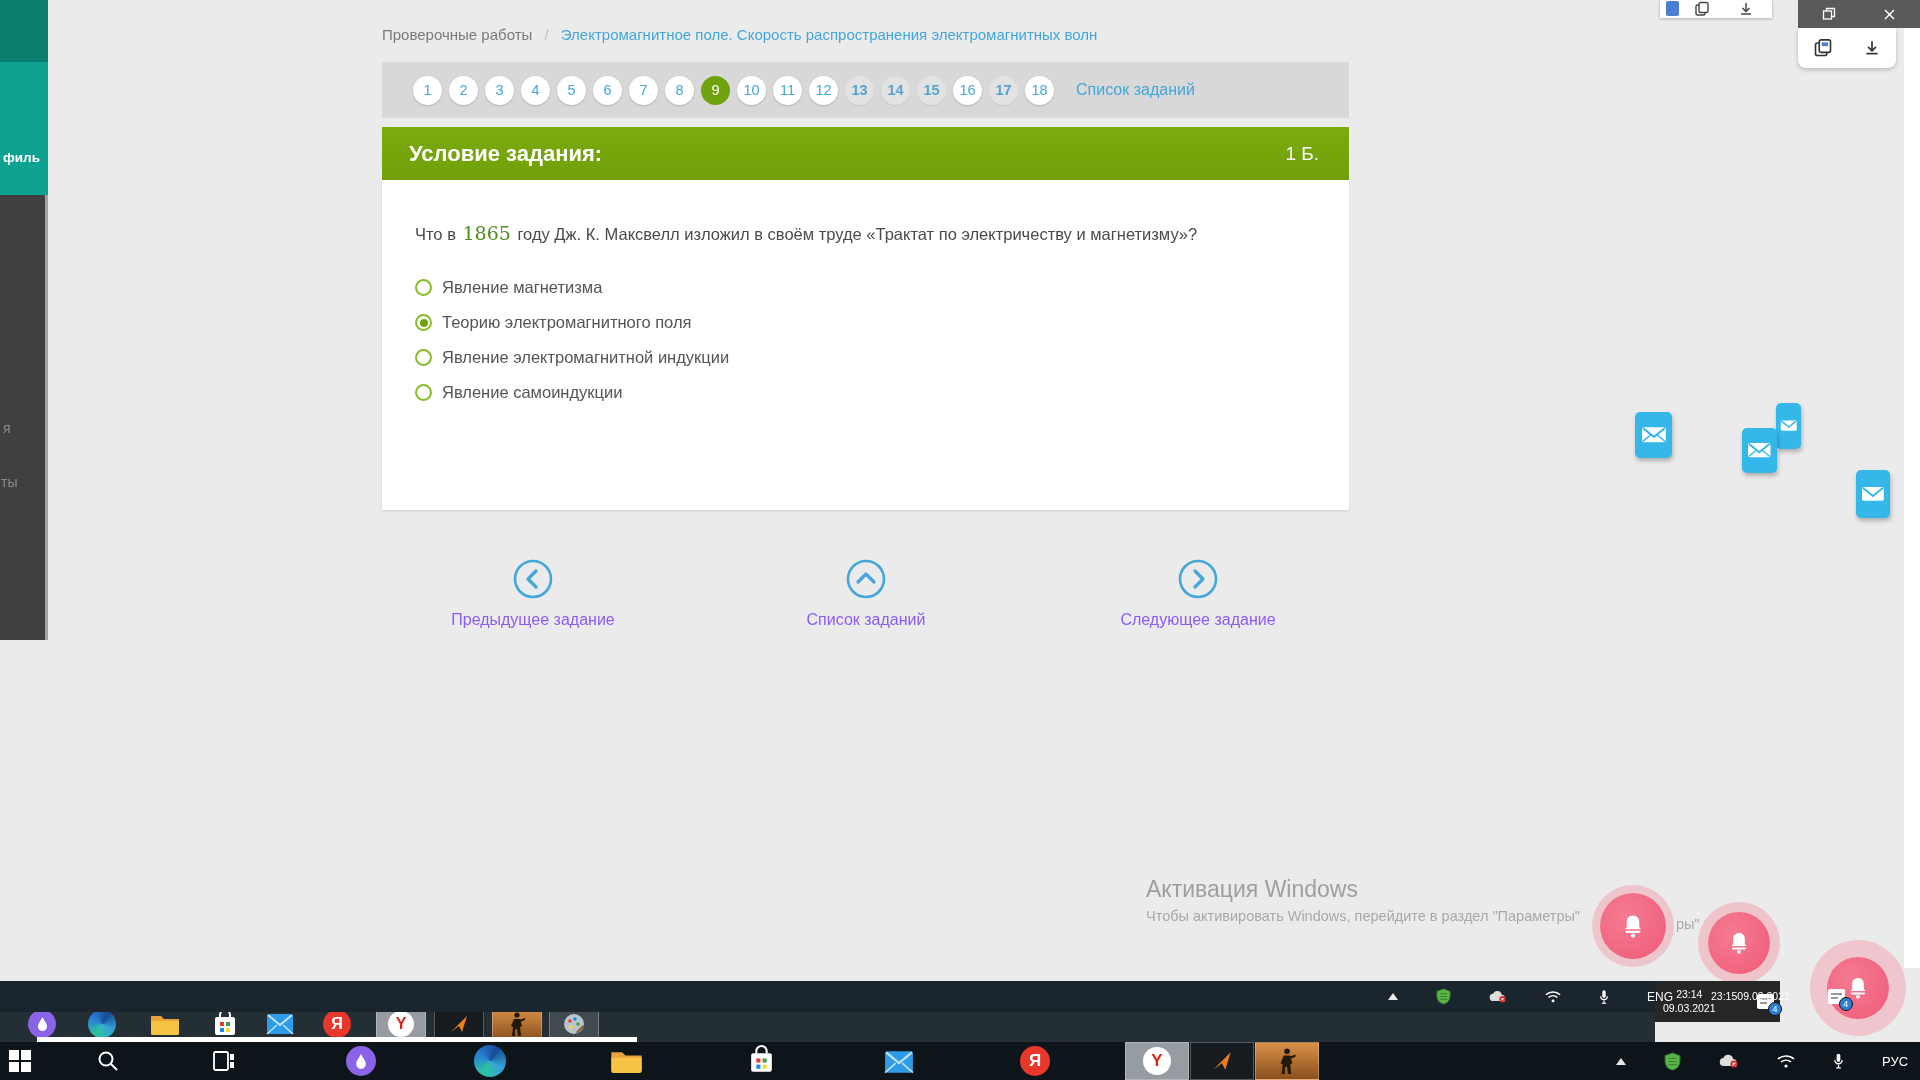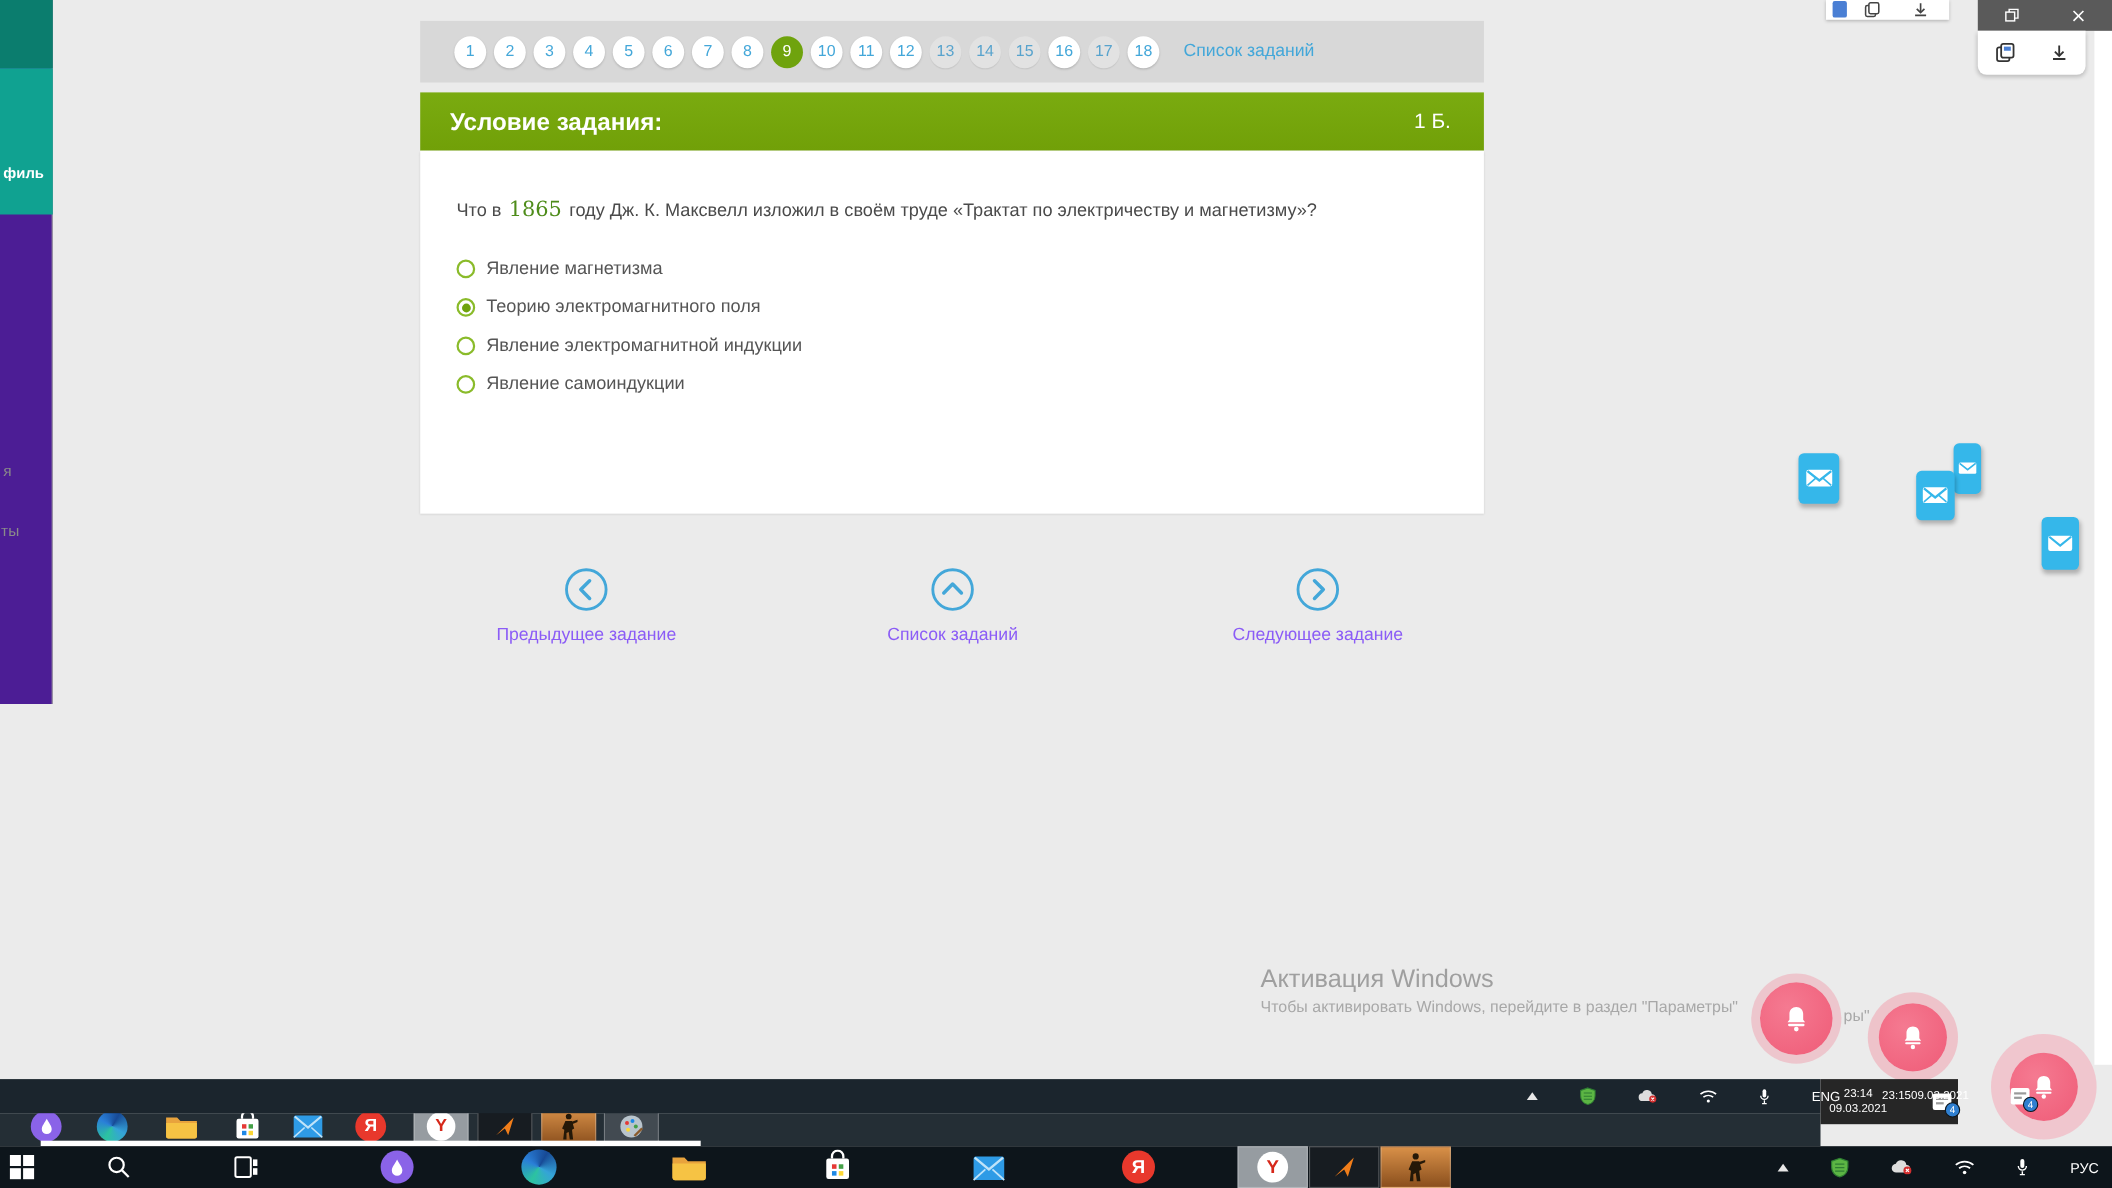--- a/index.html
+++ b/index.html
@@ -1,38 +1,38 @@
 <!DOCTYPE html>
 <html><head>
 <meta charset="utf-8">
 <style>
   * { margin:0; padding:0; box-sizing:border-box; }
   html,body { width:1920px; height:1080px; overflow:hidden; }
   body { background:#ebebeb; font-family:"Liberation Sans","DejaVu Sans",sans-serif; position:relative; }
 
   
-  .sidebar { position:absolute; left:0; top:0; width:48px; height:640px; background:#4c1d95; border-right:1px solid #a3a3a3; z-index:5;text-decoration:underline; }
+  .sidebar { position:absolute; left:0; top:0; width:48px; height:640px; background:#404040; border-right:3px solid #a3a3a3; z-index:5;text-decoration:underline; }
   .sb-teal-dark { position:absolute; left:0; top:0; width:48px; height:62px; background:#0b7d6e; }
   .sb-teal-bright { position:absolute; left:0; top:62px; width:48px; height:133px; background:#10a291; }
   .sb-frag-white { position:absolute; left:3px; top:150px; color:#fff; font-size:13.5px; font-weight:bold; }
   .sb-frag { position:absolute; color:#8a8a8a; font-size:14px; }
 
   
   .content { position:absolute; left:382px; top:0; width:967px; z-index:4; }
   .breadcrumb { padding-top:26px; font-size:15px; }
   .breadcrumb .root { color:#7a7a7a; }
   .breadcrumb .sep { color:#c0c0c0; margin:0 8px; }
   .breadcrumb a { color:#43a7d9; text-decoration:none; }
   .page-title { margin-top:13px; font-size:34px; font-weight:400; color:#4b4b4b; letter-spacing:.2px; }
 
   .pagebar { margin-top:19px; height:56px; background:#d8d8d8; display:flex; align-items:center; padding-left:31px; }
   .pg-circle { width:29px; height:29px; border-radius:50%; background:#fff; color:#43a7d9; font-size:14.5px;
                display:flex; align-items:center; justify-content:center; margin-right:7px; cursor:pointer;
                box-shadow:0 1px 2px rgba(0,0,0,.18); }
-  .pg-circle.muted { background:#e2e2e2; box-shadow:0 1px 1px rgba(0,0,0,.08); color:#58a3cd; }
+  .pg-circle.muted { background:#e2e2e2; box-shadow:0 1px 1px rgba(0,0,0,.08); color:#58a3cd;font-weight:bold; }
   .pg-circle.active { background:#6fa30d; color:#fff; box-shadow:none; }
   .pg-list-link { margin-left:15px; color:#43a7d9; font-size:16px; text-decoration:none; }
 
   .task-header { margin-top:9px; height:53px; background:linear-gradient(#7aab10,#71a008); display:flex;
                  align-items:center; justify-content:space-between; padding:0 30px 0 27px; color:#fff; }
   .task-header .th-label { font-size:22px; font-weight:bold; }
   .task-header .th-points { font-size:19px; }
 
   .task-card { background:#fff; height:330px; padding:42px 28px 0 33px; box-shadow:0 1px 2px rgba(0,0,0,.12); }
   .question { font-size:16.5px; color:#4a4a4a; }
@@ -130,20 +130,25 @@
 <div class="sidebar">
   <div class="sb-teal-dark"></div>
   <div class="sb-teal-bright">
     <span class="sb-frag-white" style="top:88px">филь</span>
   </div>
   <span class="sb-frag" style="left:3px; top:420px">я</span>
   <span class="sb-frag" style="left:1px; top:474px">ты</span>
 </div>
 
 <div class="content">
+  <div class="breadcrumb">
+    <span class="root">Проверочные работы</span>
+    <span class="sep">/</span>
+    <a href="#">Электромагнитное поле. Скорость распространения электромагнитных волн</a>
+  </div>
 
 
   <div class="pagebar">
     <div style="display:flex;align-items:center">
         <div class="pg-circle">1</div>
         <div class="pg-circle">2</div>
         <div class="pg-circle">3</div>
         <div class="pg-circle">4</div>
         <div class="pg-circle">5</div>
         <div class="pg-circle">6</div>

